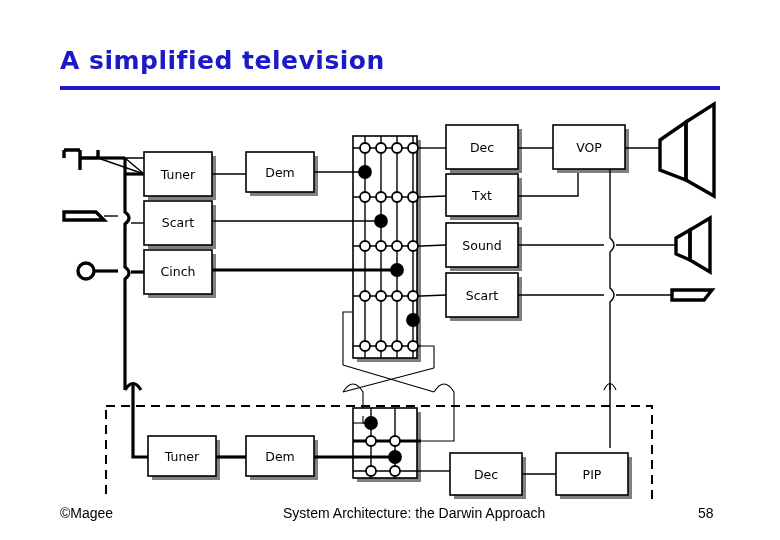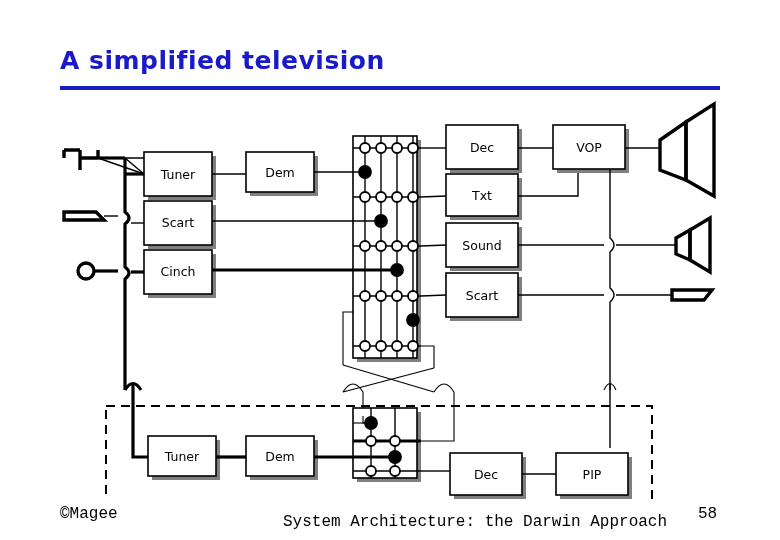--- a/index.html
+++ b/index.html
@@ -46,27 +46,27 @@
   #diagram {
     position: absolute;
     left: 0;
     top: 100px;
     width: 780px;
     height: 400px;
   }
   
   .footer-text {
     position: absolute;
-    font-family: Liberation Mono, monospace;
-    font-size: 16px;
+    font-family: Liberation Sans, sans-serif;
+    font-size: 14px;
     color: #000000;
     white-space: nowrap;
   }
   #footer-left  { left: 60px;  top: 505px; }
-  #footer-center{ left: 283px; top: 505px; margin-top: 8px; }
+  #footer-center{ left: 283px; top: 505px; }
   #footer-right { left: 698px; top: 505px; }
 </style>
 </head>
 <body>
 
 <div id="slide">
 
   <div id="title-text">A simplified television</div>
   <div id="title-rule"></div>
 

